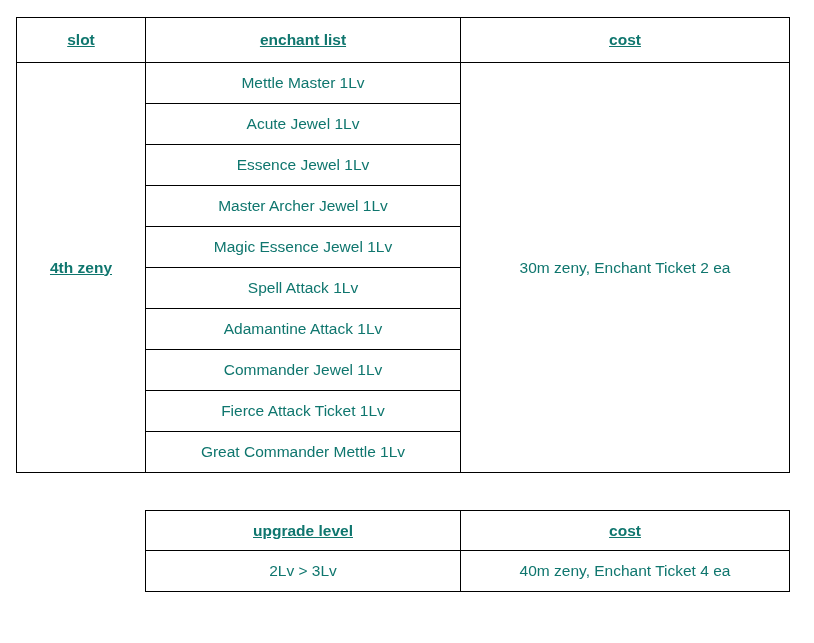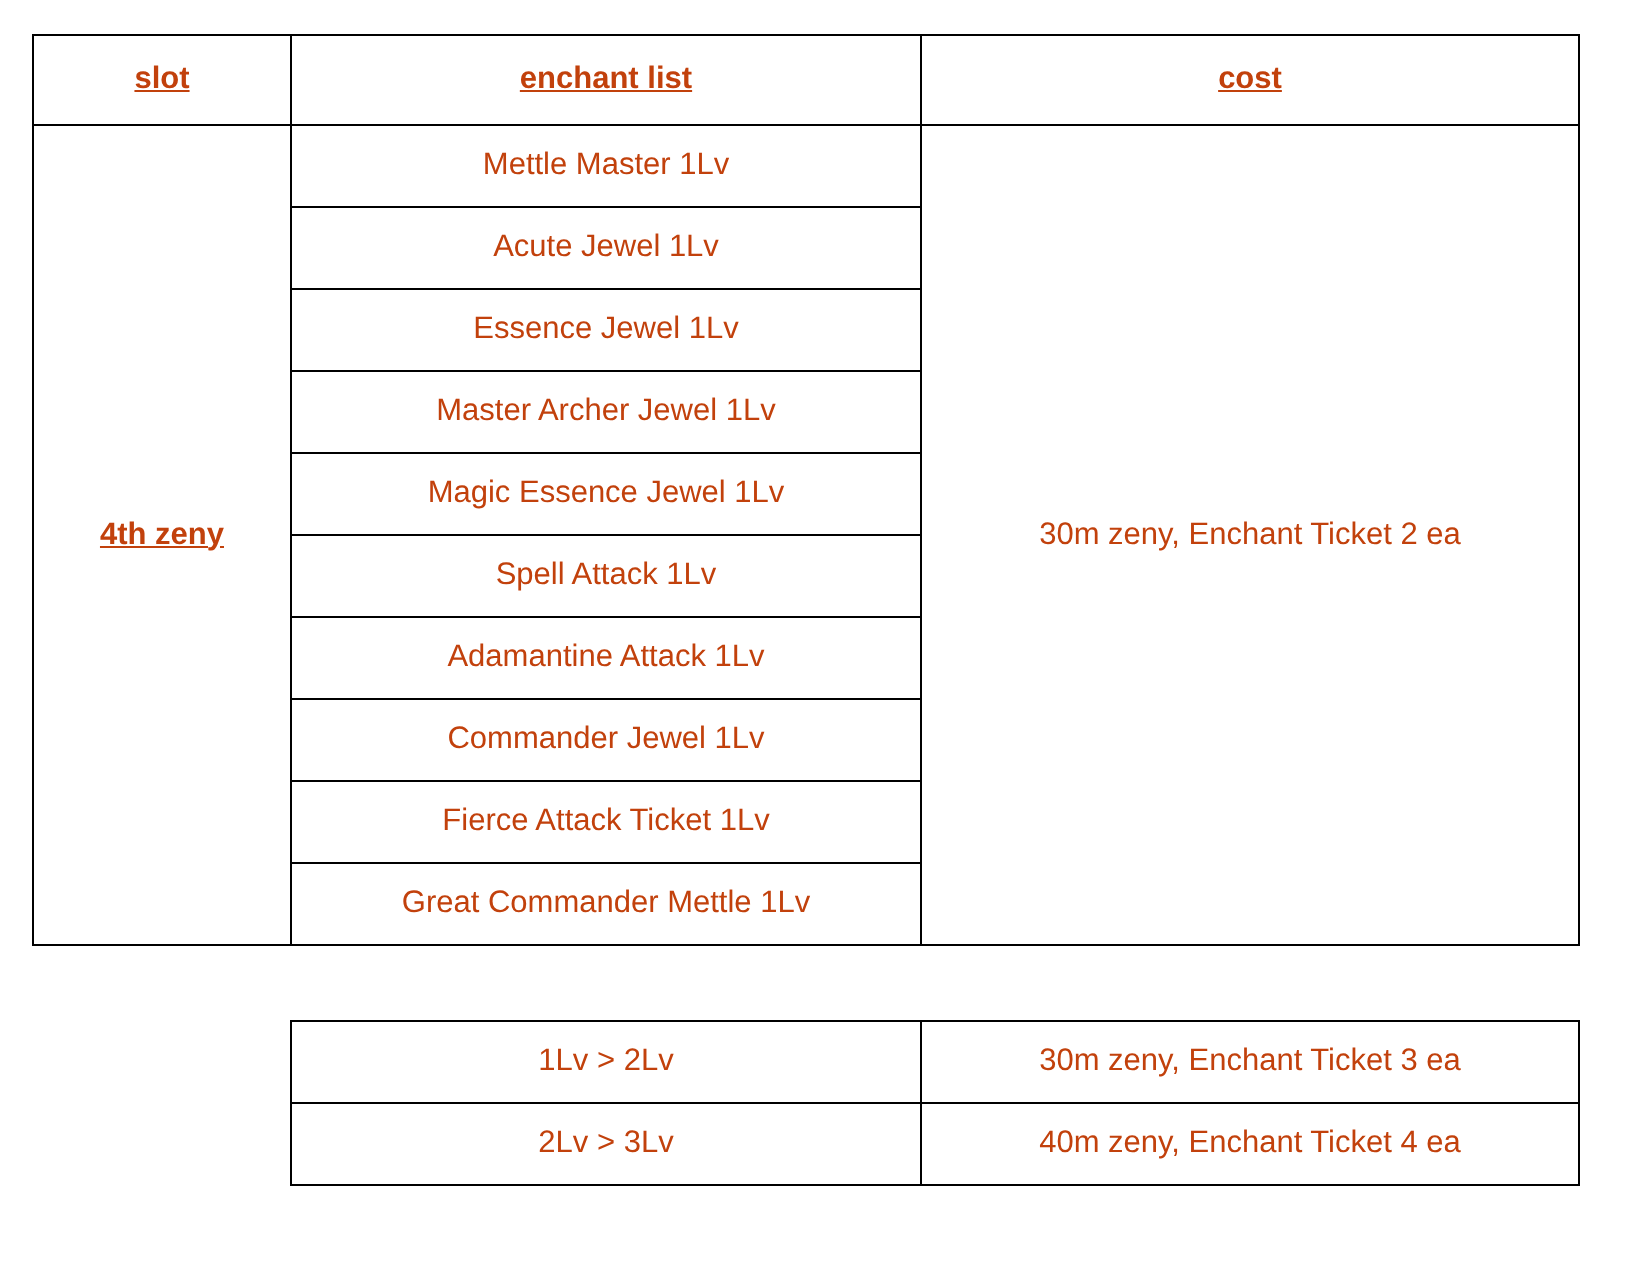--- a/index.html
+++ b/index.html
@@ -26,21 +26,21 @@
   table.doc-table {
     border-collapse: collapse;
     table-layout: fixed;
   }
   table.doc-table td {
     border: 1px solid #000000;
     text-align: center;
     vertical-align: middle;
     font-size: 15.5px;
     padding: 0;
-    color: #c2410c;
+    color: #0f766e;
   }
   .hdr {
     font-weight: bold;
     text-decoration: underline;
     font-size: 15.5px;
   }
 
   #table-enchant {
     position: absolute;
     left: 16px;
@@ -130,23 +130,27 @@
       </tr>
     </tbody>
   </table>
 
   <table class="doc-table" id="table-upgrade">
     <colgroup>
       <col class="c-level">
       <col class="c-cost2">
     </colgroup>
     <tbody>
-      <tr class="row">
-        <td>1Lv &gt; 2Lv</td>
-        <td>30m zeny, Enchant Ticket 3 ea</td>
+      <tr class="head">
+        <td>
+          <span class="hdr">upgrade level</span>
+        </td>
+        <td>
+          <span class="hdr">cost</span>
+        </td>
       </tr>
       <tr class="row">
         <td>2Lv &gt; 3Lv</td>
         <td>40m zeny, Enchant Ticket 4 ea</td>
       </tr>
     </tbody>
   </table>
 
 </div>
 

